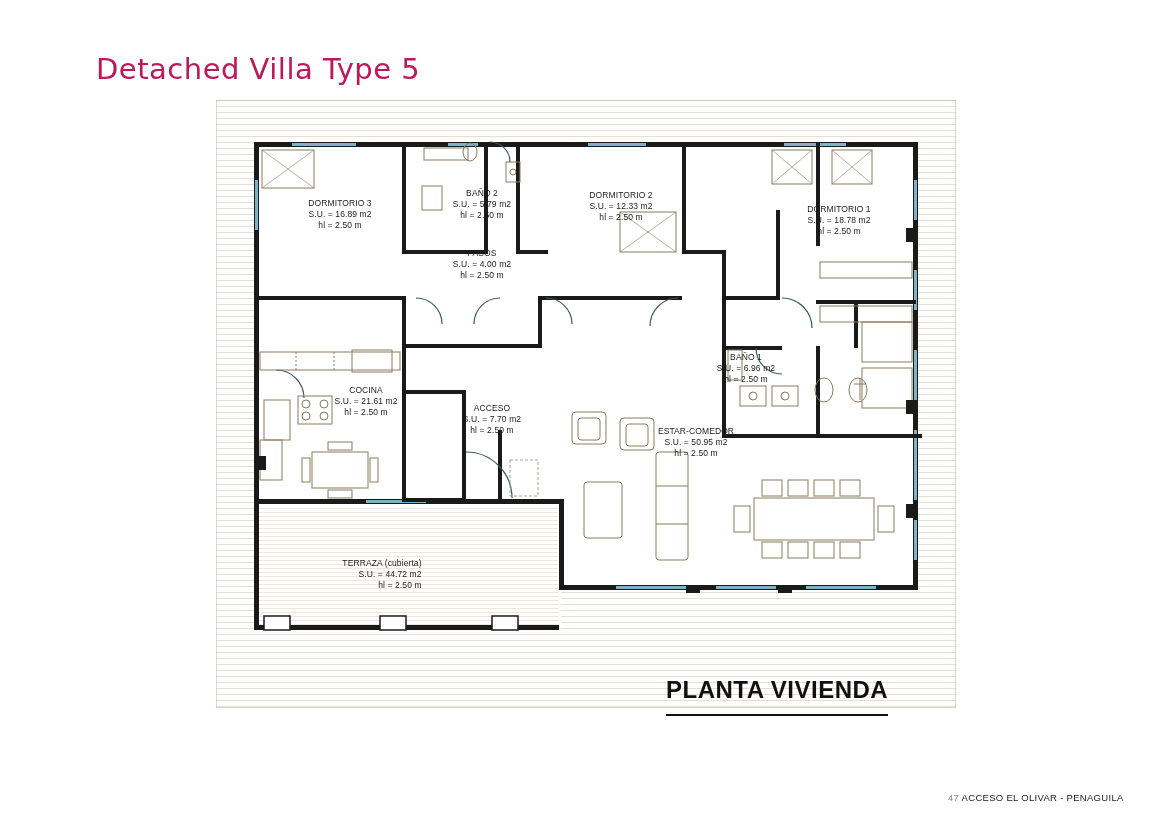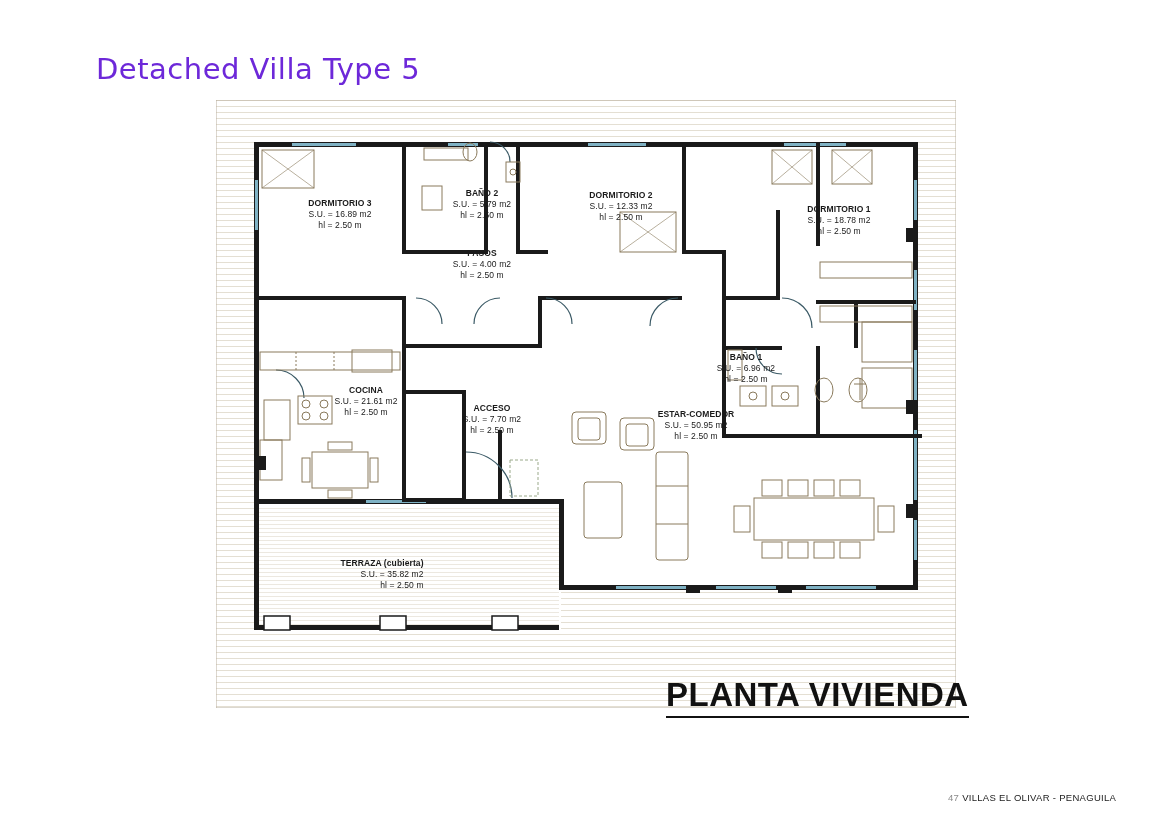--- a/index.html
+++ b/index.html
@@ -16,34 +16,34 @@
     height: 827px;
     background: #ffffff;
     overflow: hidden;
   }
   #title {
     position: absolute;
     left: 96px;
     top: 52px;
     font-family: "DejaVu Sans", sans-serif;
     font-size: 29px;
-    color: #6d28d9;
+    color: #be185d;
     letter-spacing: 0.5px;
     font-weight: 400;
   }
   #plan-caption {
     position: absolute;
     left: 666px;
     top: 676px;
-    font-size: 33px;
+    font-size: 24px;
     font-weight: bold;
     color: #111111;
     letter-spacing: 0.5px;
     border-bottom: 2px solid #111111;
-    padding-bottom: 2px;
+    padding-bottom: 10px;
   }
   #footer {
     position: absolute;
     left: 948px;
     top: 792px;
     font-size: 9.5px;
     color: #222222;
     letter-spacing: 0.3px;
   }
   #footer .pageno { color: #8a8a8a; }
@@ -60,21 +60,21 @@
 
   .roomlabel {
     position: absolute;
     font-size: 8.5px;
     line-height: 11px;
     color: #1a1a1a;
     text-align: center;
     white-space: nowrap;
     letter-spacing: 0.1px;
   }
-  .roomlabel .nm { display: block; font-weight: bold; }
+  .roomlabel .nm { display: block; }
   .roomlabel .su { display: block; }
   .roomlabel .hl { display: block; }
 </style>
 </head>
 <body>
 
 <div id="page">
 
   <div id="title">Detached Villa Type 5</div>
 
@@ -341,33 +341,33 @@
       <span class="su">S.U. = 21.61 m2</span>
       <span class="hl">hl = 2.50 m</span>
     </div>
 
     <div class="roomlabel" style="left:250px; top:303px; transform:translateX(-50%);margin-left:26px;">
       <span class="nm">ACCESO</span>
       <span class="su">S.U. = 7.70 m2</span>
       <span class="hl">hl = 2.50 m</span>
     </div>
 
-    <div class="roomlabel" style="left:480px; top:309px; transform:translateX(-50%);">
+    <div class="roomlabel" style="left:480px; top:326px; transform:translateX(-50%);">
       <span class="nm">ESTAR-COMEDOR</span>
       <span class="su">S.U. = 50.95 m2</span>
       <span class="hl">hl = 2.50 m</span>
     </div>
 
     <div class="roomlabel" style="left:166px; top:458px; transform:translateX(-50%);text-align:right;">
       <span class="nm">TERRAZA (cubierta)</span>
-      <span class="su">S.U. = 35.82 m2</span>
+      <span class="su">S.U. = 44.72 m2</span>
       <span class="hl">hl = 2.50 m</span>
     </div>
   </div>
 
   <div id="plan-caption">PLANTA VIVIENDA</div>
 
   <div id="footer">
     <span class="pageno">47</span>
-    <span>VILLAS EL OLIVAR - PENAGUILA</span>
+    <span>ACCESO EL OLIVAR - PENAGUILA</span>
   </div>
 
 </div>
 
 </body></html>

